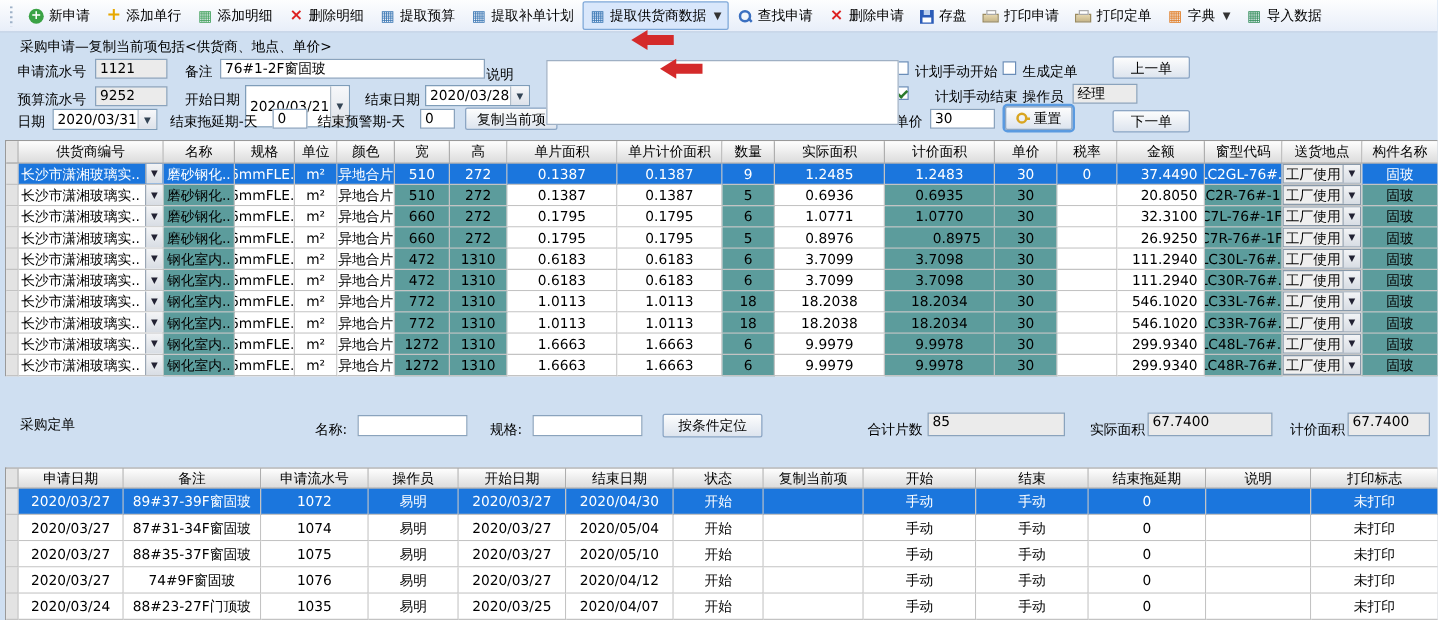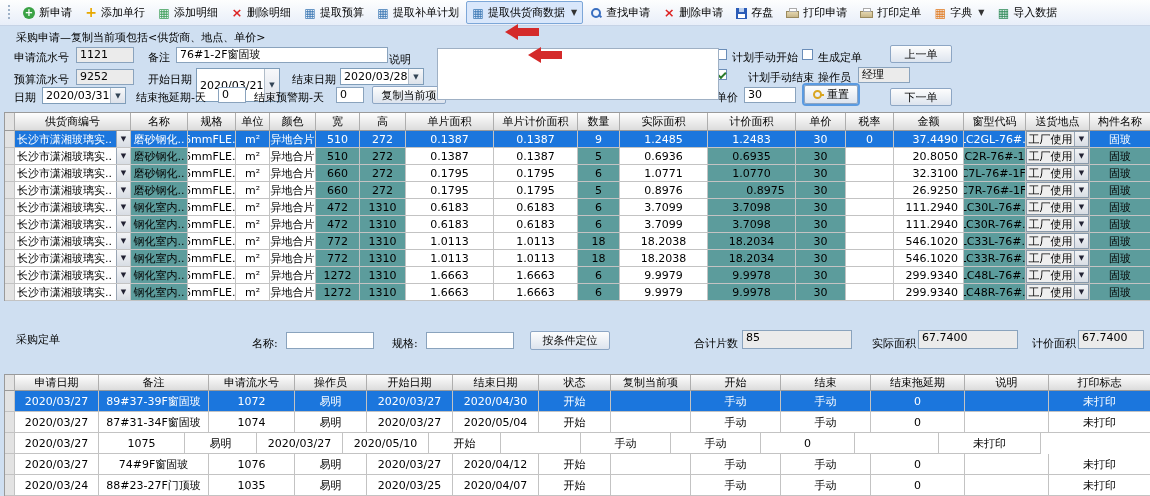--- a/index.html
+++ b/index.html
@@ -585,20 +585,21 @@
         <div class="tcell" style="width: 80px; height: 21px;"></div>
         <div class="tcell" style="width: 90px; height: 21px;">手动</div>
         <div class="tcell" style="width: 90px; height: 21px;">手动</div>
         <div class="tcell" style="width: 94px; height: 21px;">0</div>
         <div class="tcell" style="width: 84px; height: 21px;"></div>
         <div class="tcell" style="width: 102px; height: 21px;">未打印</div>
       </div>
       <div class="trow">
         <div class="tcell gutter" style="width: 10px; height: 21px;"></div>
         <div class="tcell" style="width: 84px; height: 21px;">2020/03/27</div>
+        <div class="tcell" style="width: 110px; height: 21px;">88#35-37F窗固玻</div>
         <div class="tcell" style="width: 86px; height: 21px;">1075</div>
         <div class="tcell" style="width: 72px; height: 21px;">易明</div>
         <div class="tcell" style="width: 86px; height: 21px;">2020/03/27</div>
         <div class="tcell" style="width: 86px; height: 21px;">2020/05/10</div>
         <div class="tcell" style="width: 72px; height: 21px;">开始</div>
         <div class="tcell" style="width: 80px; height: 21px;"></div>
         <div class="tcell" style="width: 90px; height: 21px;">手动</div>
         <div class="tcell" style="width: 90px; height: 21px;">手动</div>
         <div class="tcell" style="width: 94px; height: 21px;">0</div>
         <div class="tcell" style="width: 84px; height: 21px;"></div>

